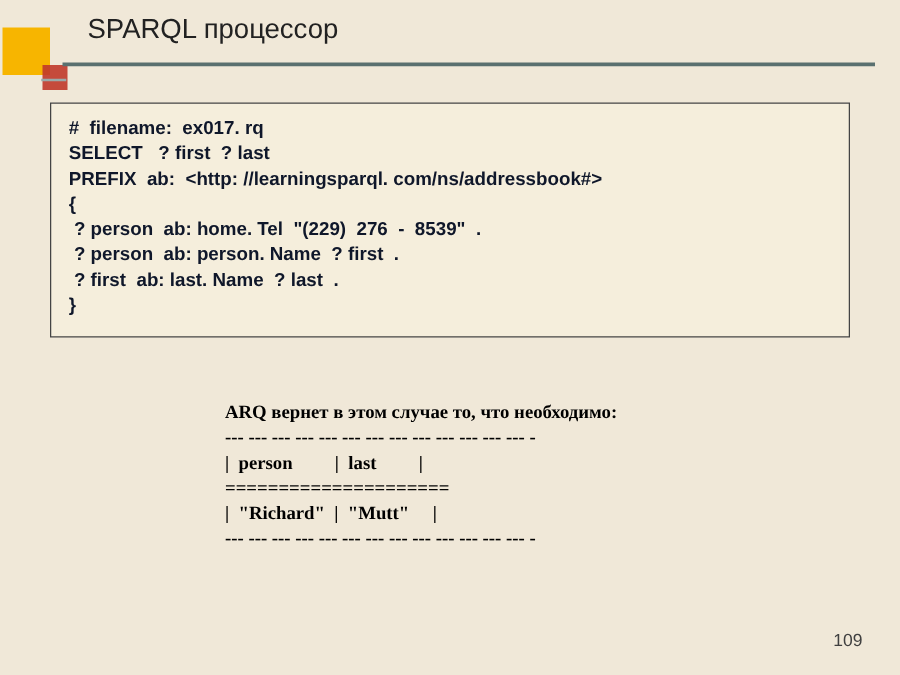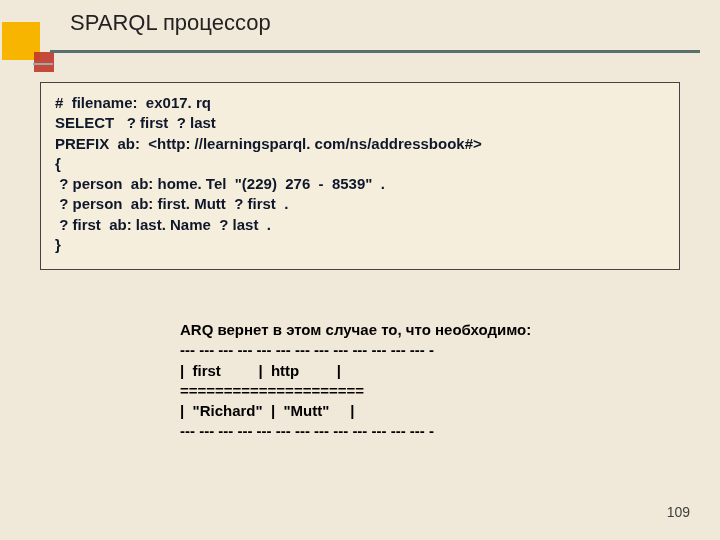--- a/index.html
+++ b/index.html
@@ -73,21 +73,21 @@
   .result-box {
     position: absolute;
     left: 180px;
     top: 320px;
     font-size: 15px;
     font-weight: bold;
     color: #000;
     line-height: 1.35;
     font-family: Arial, Helvetica, sans-serif;
   }
-  .result-box .line { white-space: pre; }
+  .result-box .line { white-space: pre; font-family: Liberation Serif, serif; }
 
   .page-num {
     position: absolute;
     right: 30px;
     bottom: 20px;
     font-size: 14px;
     color: #404040;
   }
 </style>
 </head>
@@ -101,27 +101,27 @@
 
 <div class="title">SPARQL процессор</div>
 <div class="title-underline"></div>
 
 <div class="code-box">
   <div class="line">#  filename:  ex017. rq</div>
   <div class="line">SELECT   ? first  ? last</div>
   <div class="line">PREFIX  ab:  &lt;http: //learningsparql. com/ns/addressbook#&gt;</div>
   <div class="line">{</div>
   <div class="line"> ? person  ab: home. Tel  "(229)  276  -  8539"  .</div>
-  <div class="line"> ? person  ab: first. Mutt  ? first  .</div>
+  <div class="line"> ? person  ab: person. Name  ? first  .</div>
   <div class="line"> ? first  ab: last. Name  ? last  .</div>
   <div class="line">}</div>
 </div>
 
 <div class="result-box">
   <div class="line">ARQ вернет в этом случае то, что необходимо:</div>
   <div class="line">--- --- --- --- --- --- --- --- --- --- --- --- --- -</div>
-  <div class="line">|  first         |  http         |</div>
+  <div class="line">|  person         |  last         |</div>
   <div class="line">=====================</div>
   <div class="line">|  "Richard"  |  "Mutt"     |</div>
   <div class="line">--- --- --- --- --- --- --- --- --- --- --- --- --- -</div>
 </div>
 
 <div class="page-num">109</div>
 
 </body></html>

